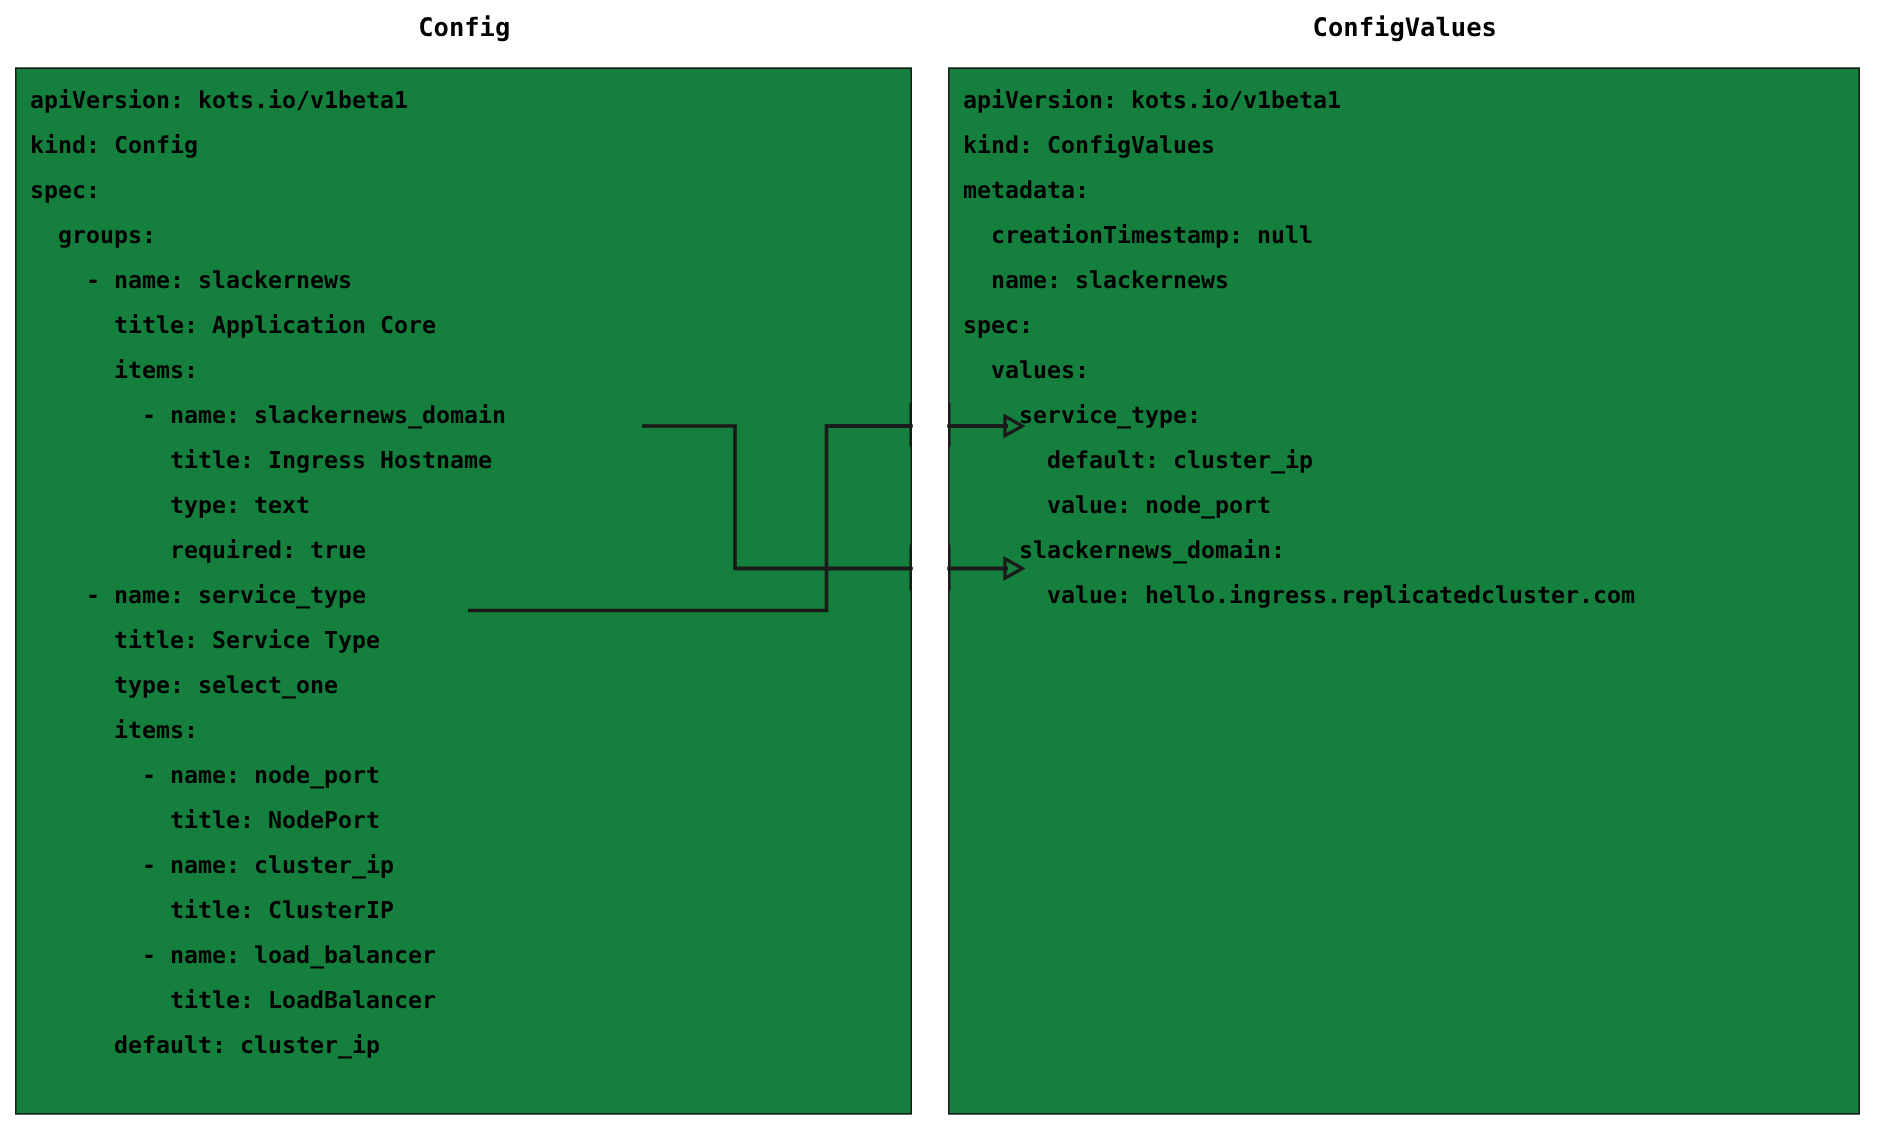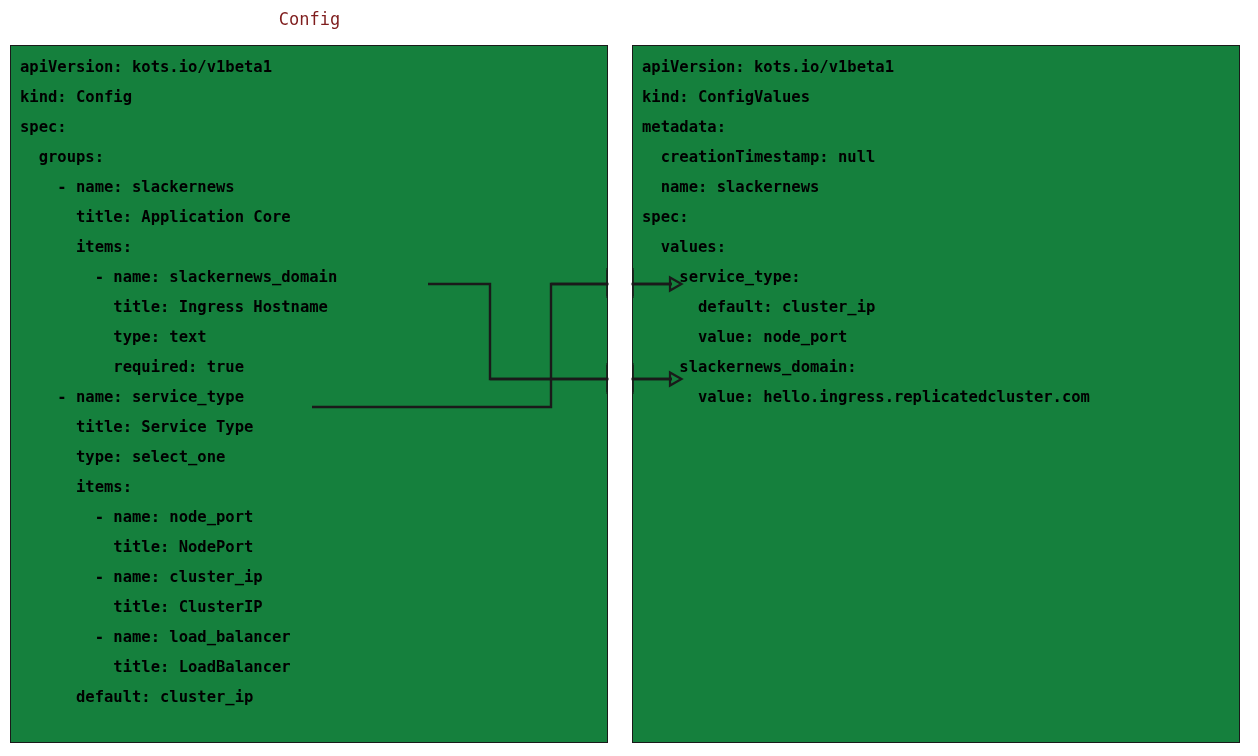--- a/index.html
+++ b/index.html
@@ -20,23 +20,23 @@
     position: absolute;
     left: 0; top: 0;
     width: 1258px;
     height: 756px;
   }
 
   
   .panel-title {
     position: absolute;
     font-family: "DejaVu Sans Mono", "Liberation Mono", monospace;
-    font-weight: normal;
+    font-weight: bold;
     font-size: 17px;
-    color: #7f1d1d;
+    color: #000000;
     letter-spacing: 0px;
     text-align: center;
     white-space: pre;
   }
   #title-config {
     left: 10px;
     top: 9px;
     width: 599px;
   }
   #title-configvalues {
@@ -92,20 +92,21 @@
     pointer-events: none;
   }
 </style>
 </head>
 <body>
 
 <div class="stage">
 
   <div class="panel-title" id="title-config">Config</div>
 
+  <div class="panel-title" id="title-configvalues">ConfigValues</div>
 
   <div class="panel" id="panel-config">
     <pre class="yaml">apiVersion: kots.io/v1beta1
 kind: Config
 spec:
   groups:
     - name: slackernews
       title: Application Core
       items:
         - name: slackernews_domain

